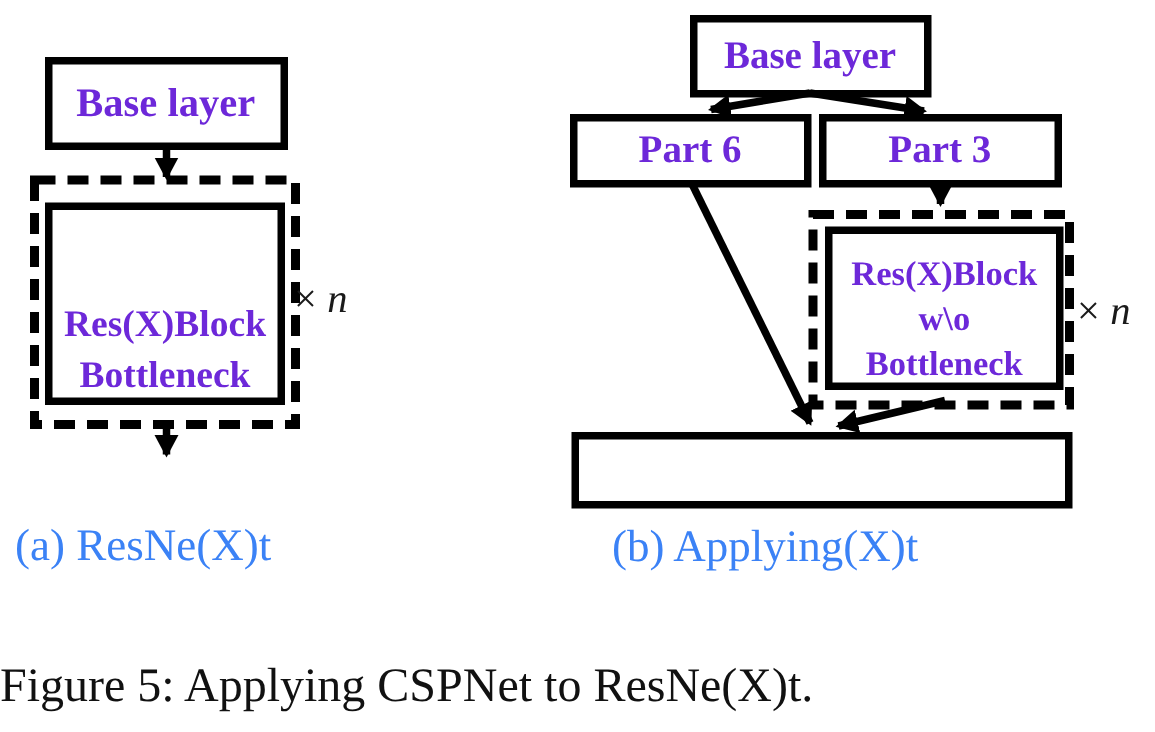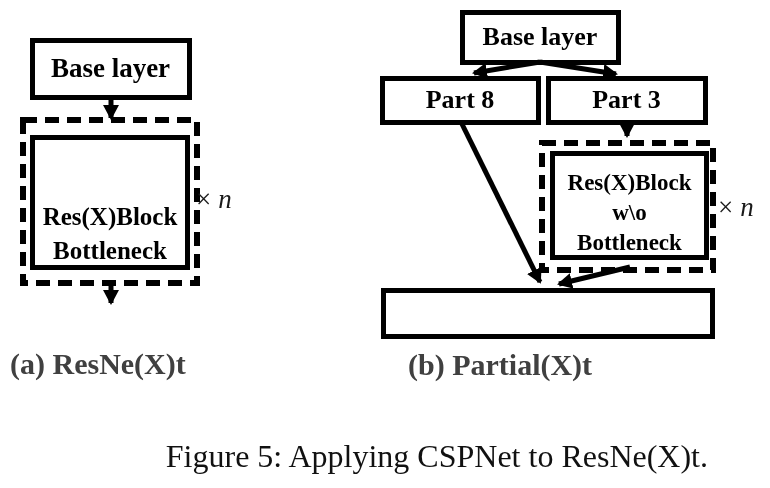--- a/index.html
+++ b/index.html
@@ -20,49 +20,49 @@
     left: 0;
     top: 0;
   }
   .node-text {
     position: absolute;
     display: flex;
     align-items: center;
     justify-content: center;
     text-align: center;
     font-weight: bold;
-    color: #000000;
+    color: #6d28d9;
     line-height: 1.15;
     white-space: nowrap;
   }
   .node-text .stacked-line { display: block; }
   .stacked {
     flex-direction: column;
     justify-content: flex-end;
   }
   .diagram-label {
     position: absolute;
-    font-weight: bold;
-    color: #404040;
+    font-weight: normal;
+    color: #3b82f6;
     white-space: nowrap;
   }
   .multiplier {
     position: absolute;
     color: #1a1a1a;
     font-weight: normal;
     white-space: nowrap;
   }
   .multiplier .times-sign { font-style: normal; }
   .multiplier .var-n { font-style: italic; margin-left: 7px; }
   .caption {
     position: absolute;
     left: 0;
     top: 438px;
     width: 708px;
-    text-align: right;
+    text-align: left;
     font-size: 32px;
     font-weight: normal;
     color: #111111;
     white-space: nowrap;
   }
   
   .base-a   { left: 32px;  top: 40px;  width: 157px; height: 57px;  font-size: 27px; }
   .block-a  { left: 32px;  top: 137px; width: 156px; height: 131px; font-size: 25px; line-height: 34px; }
   .mult-a   { left: 196px; top: 184px; font-size: 27px; }
   .label-a  { left: 10px;  top: 347px; font-size: 30px; }
@@ -115,32 +115,32 @@
   </div>
 
   <div class="multiplier mult-a">
     <span class="times-sign">×</span><span class="var-n">n</span>
   </div>
 
   <div class="diagram-label label-a">(a) ResNe(X)t</div>
 
   <div class="node-text base-b">Base layer</div>
 
-  <div class="node-text part1-b">Part 8</div>
+  <div class="node-text part1-b">Part 6</div>
 
   <div class="node-text part2-b">Part 3</div>
 
   <div class="node-text stacked block-b">
     <span class="stacked-line">Res(X)Block</span>
     <span class="stacked-line">w\o</span>
     <span class="stacked-line">Bottleneck</span>
   </div>
 
   <div class="multiplier mult-b">
     <span class="times-sign">×</span><span class="var-n">n</span>
   </div>
 
 
-  <div class="diagram-label label-b">(b) Partial(X)t</div>
+  <div class="diagram-label label-b">(b) Applying(X)t</div>
 
   <div class="caption">Figure 5: Applying CSPNet to ResNe(X)t.</div>
 
 </div>
 
 </body></html>

